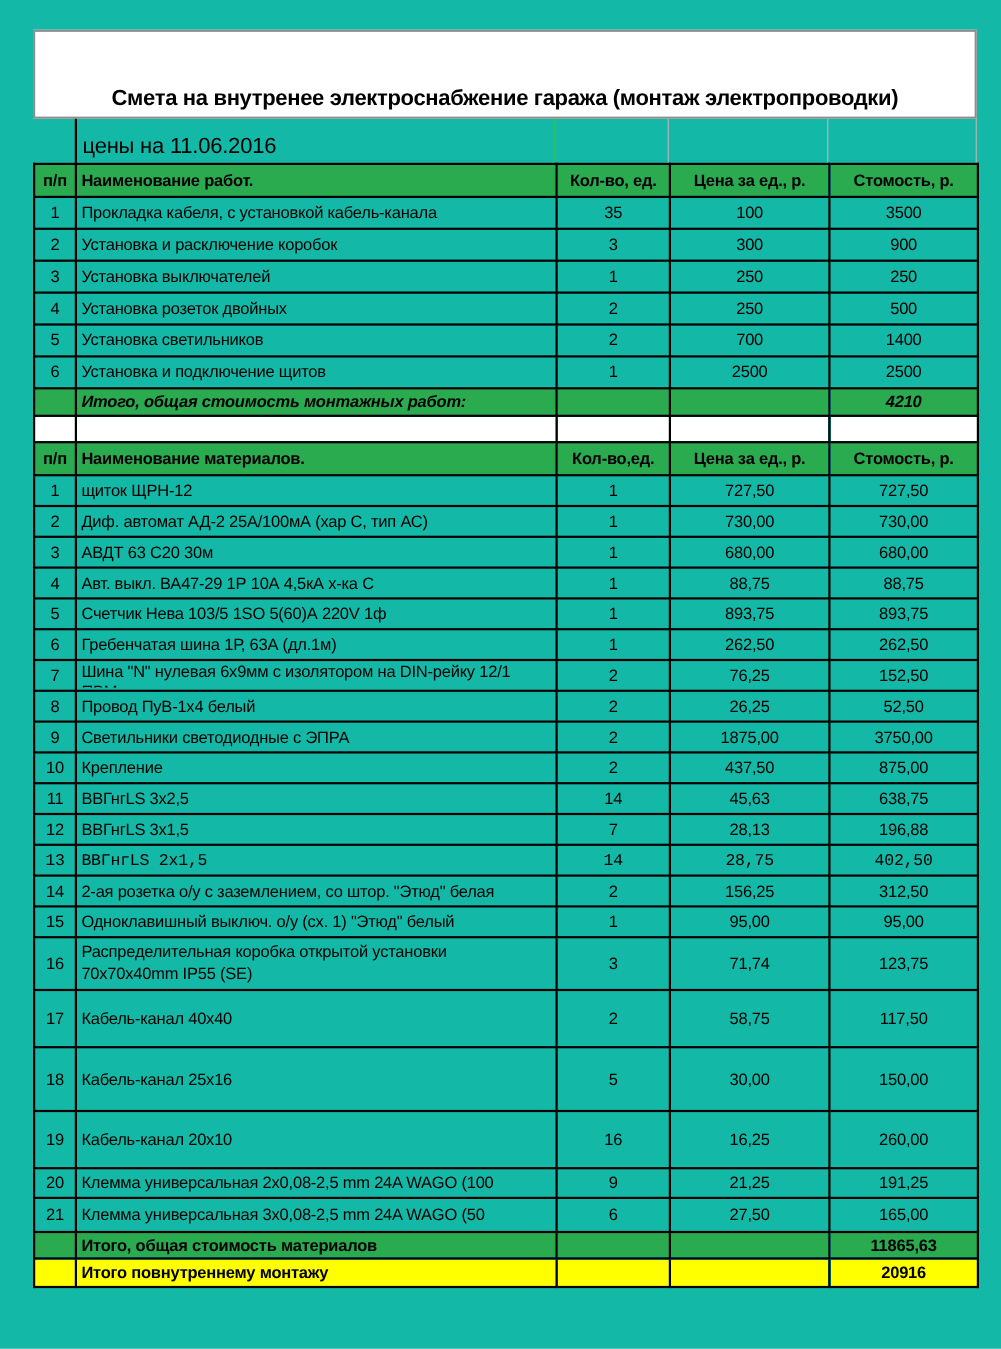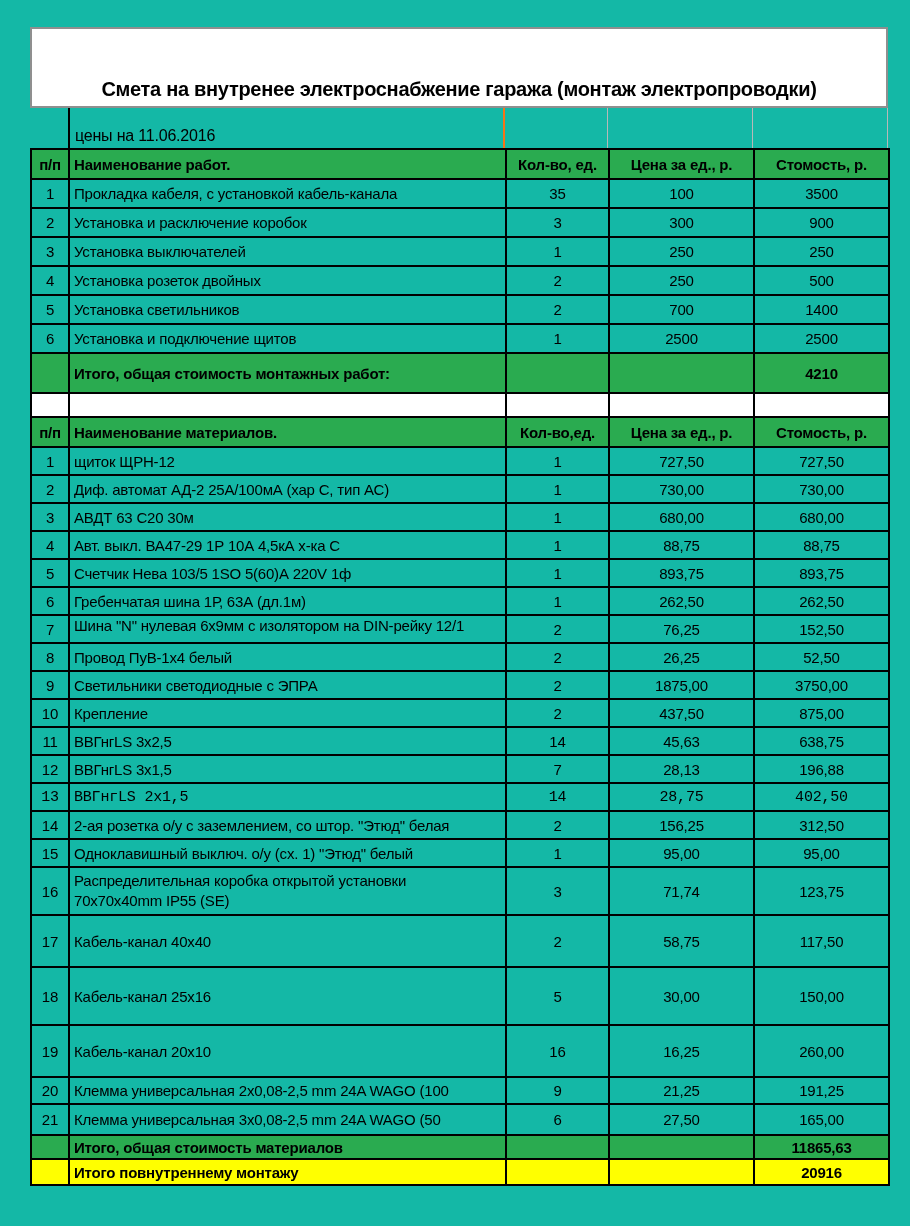--- a/index.html
+++ b/index.html
@@ -19,23 +19,23 @@
   .title{font-weight:bold;font-size:20px;letter-spacing:-0.3px;white-space:nowrap;}
 
   
   .subtitle-row{
     position:absolute;left:30px;top:108px;width:858px;height:40px;
     display:flex;box-sizing:border-box;
   }
   .subtitle-row > div{box-sizing:border-box;height:100%;}
   .sub-c1{width:38px;}
   .sub-c2{
-    width:437px;border-left:2px solid #000;border-right:2px solid #f97316;
+    width:437px;border-left:2px solid #000;border-right:2px solid #22c55e;
     display:flex;align-items:flex-end;padding:0 0 3px 5px;
-    font-size:16px;letter-spacing:-0.2px;
+    font-size:20px;letter-spacing:-0.2px;
   }
   .sub-c3{width:103px;border-right:1px solid #b8b8b8;}
   .sub-c4{width:145px;border-right:1px solid #b8b8b8;}
   .sub-c5{width:135px;border-right:1px solid #b8b8b8;}
 
   
   table.estimate{
     position:absolute;left:30px;top:148px;width:858px;
     border-collapse:collapse;table-layout:fixed;
   }
@@ -123,21 +123,21 @@
           <td class="ctr">700</td>
           <td class="ctr">1400</td>
         </tr>
         <tr style="height: 29px;">
           <td class="ctr">6</td>
           <td class="lft">Установка и подключение щитов</td>
           <td class="ctr">1</td>
           <td class="ctr">2500</td>
           <td class="ctr">2500</td>
         </tr>
-        <tr style="height: 40px;">
+        <tr style="height: 25px; font-style: italic;">
           <td class="green"></td>
           <td class="green lft b">Итого, общая стоимость монтажных работ:</td>
           <td class="green"></td>
           <td class="green"></td>
           <td class="green ctr b">4210</td>
         </tr>
         <tr style="height: 24px;">
           <td class="spacer-cell"></td>
           <td class="spacer-cell"></td>
           <td class="spacer-cell"></td>

